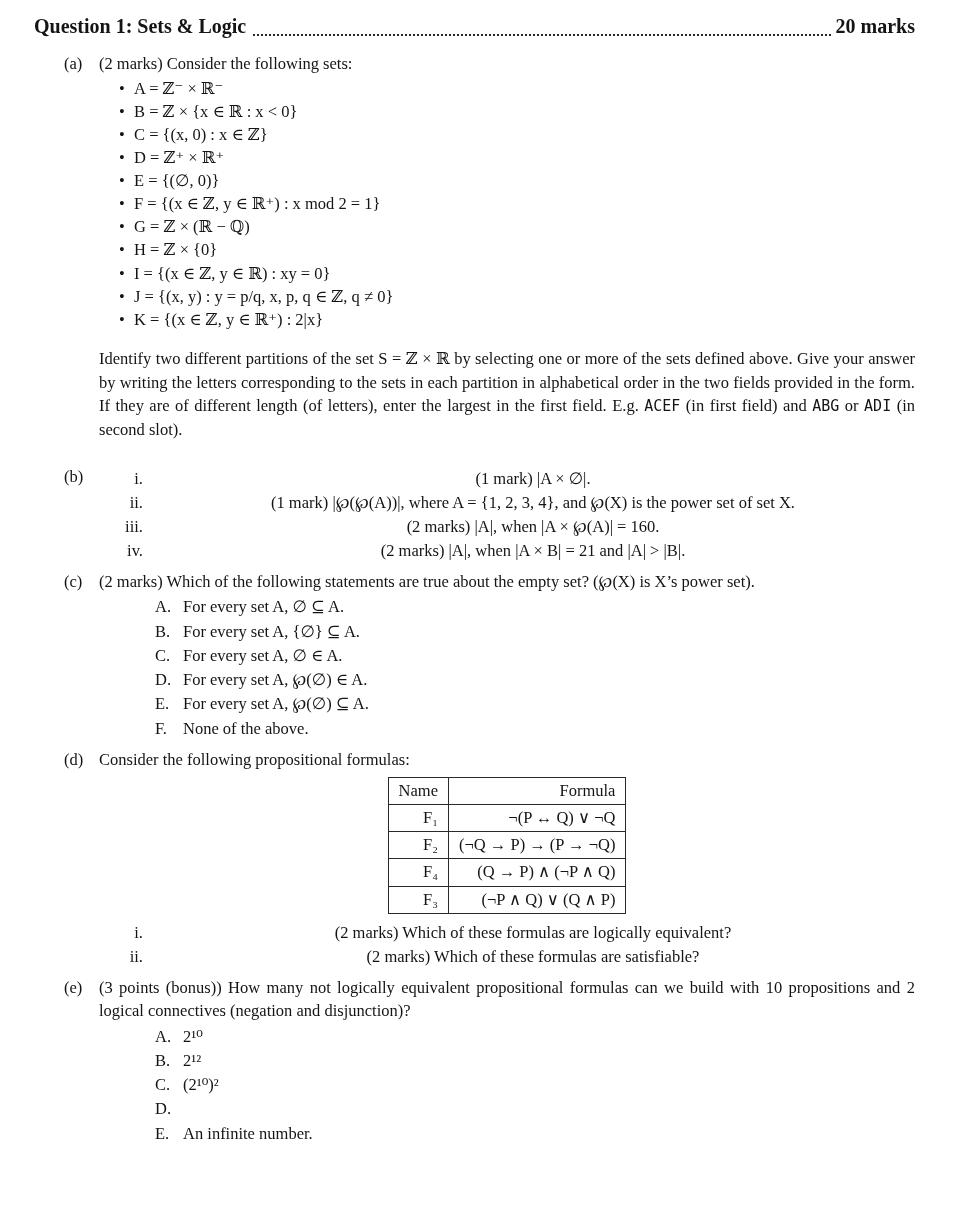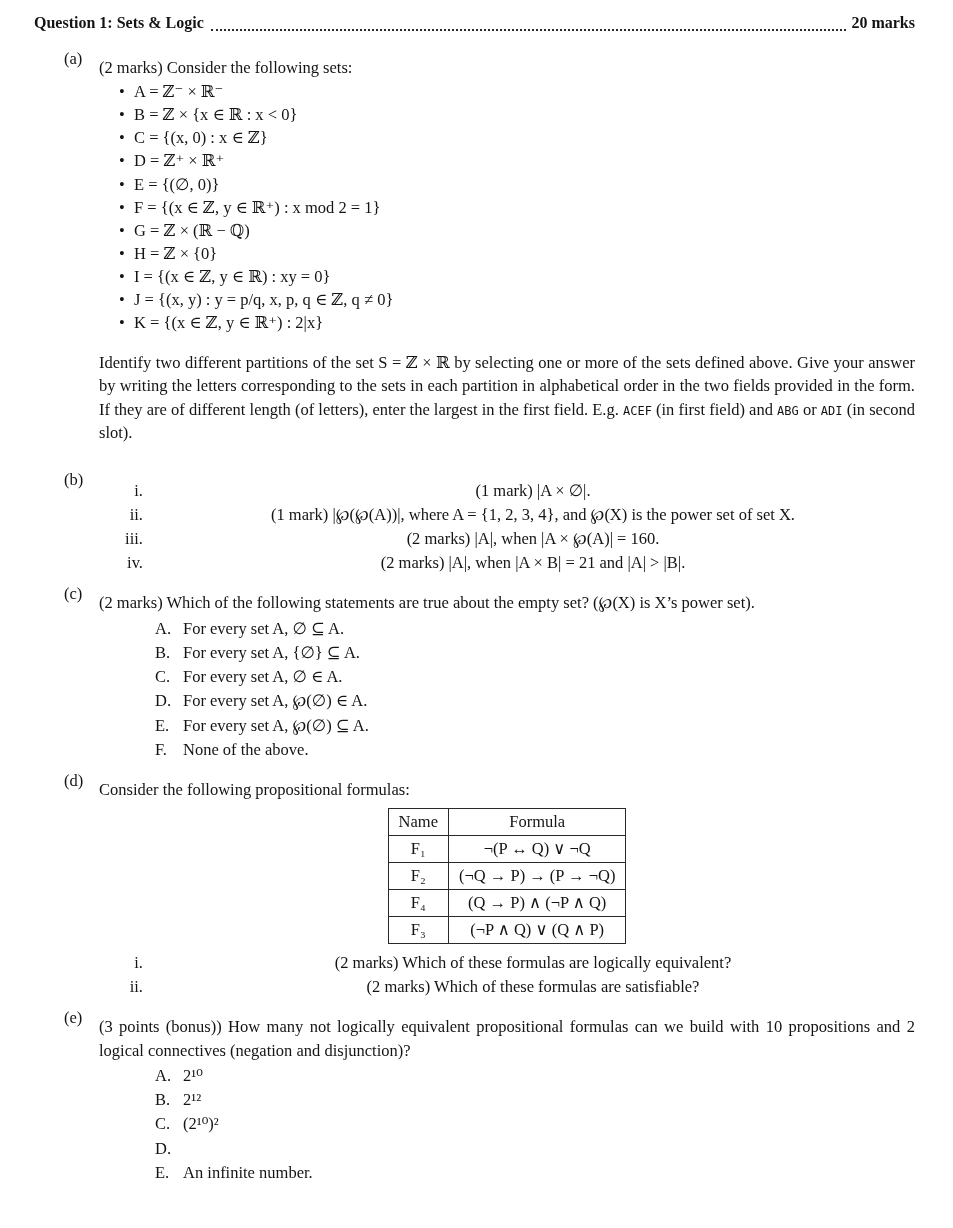--- a/index.html
+++ b/index.html
@@ -1,43 +1,43 @@
 <!DOCTYPE html>
 <html><head>
 <meta charset="utf-8">
 <style>
   html,body{margin:0;padding:0;}
   body{
     width:953px;height:1228px;overflow:hidden;background:#ffffff;
     font-family:"Liberation Serif","DejaVu Serif",serif;color:#141414;
   }
   .page{padding:12px 38px 8px 34px;font-size:16.5px;line-height:1.42;}
-  .header-row{display:flex;align-items:flex-end;font-weight:700;font-size:16px;margin-bottom:12px;}
+  .header-row{display:flex;align-items:flex-end;font-weight:700;font-size:20px;margin-bottom:12px;}
   .dots{flex:1;border-bottom:2.4px dotted #2a2a2a;margin:0 5px 4px 7px;height:0;}
   .part{display:flex;margin:7px 0 7px 30px;}
   .part-label{flex:none;width:35px;}
-  .part-body{flex:1;min-width:0;margin-top:9px;}
+  .part-body{flex:1;min-width:0;}
   .part-intro{margin-bottom:1px;}
   .justify{text-align:justify;}
   .set-list{list-style:none;margin:1px 0 4px 20px;padding:0;}
   .set-list li{line-height:1.40;}
   .set-list li::before{content:"•";display:inline-block;width:15px;}
   .enum-group{margin-top:2px;}
   .enum-row{display:flex;margin-left:14px;line-height:1.46;}
   .enum-label{flex:none;width:30px;text-align:right;margin-right:8px;}
   .enum-text{flex:1;text-align:center;}
   .options{margin-left:56px;margin-top:2px;}
   .option-row{display:flex;line-height:1.47;}
   .option-label{flex:none;width:24px;margin-right:4px;}
   .formula-table{border-collapse:collapse;margin:6px auto 7px;}
   .formula-table th,.formula-table td{
     border:1px solid #2a2a2a;padding:1px 10px 2px;font-weight:400;
-    text-align:center;font-size:16.5px;line-height:1.4;
+    text-align:right;font-size:16.5px;line-height:1.4;
   }
-  .mono{font-family:"DejaVu Sans Mono","Liberation Mono",monospace;font-size:12px;}
+  .mono{font-family:"DejaVu Sans Mono","Liberation Mono",monospace;font-size:15px;}
   .italic{}
 </style>
 </head>
 <body>
 
 <div class="page">
 
   <div class="header-row">
     <span>Question 1: Sets &amp; Logic</span>
     <span class="dots"></span>

